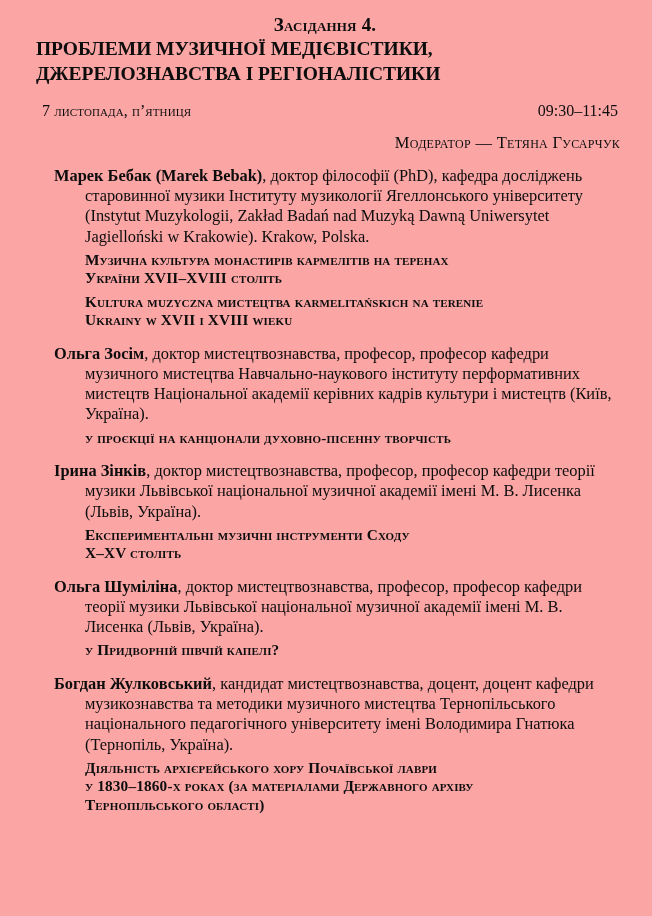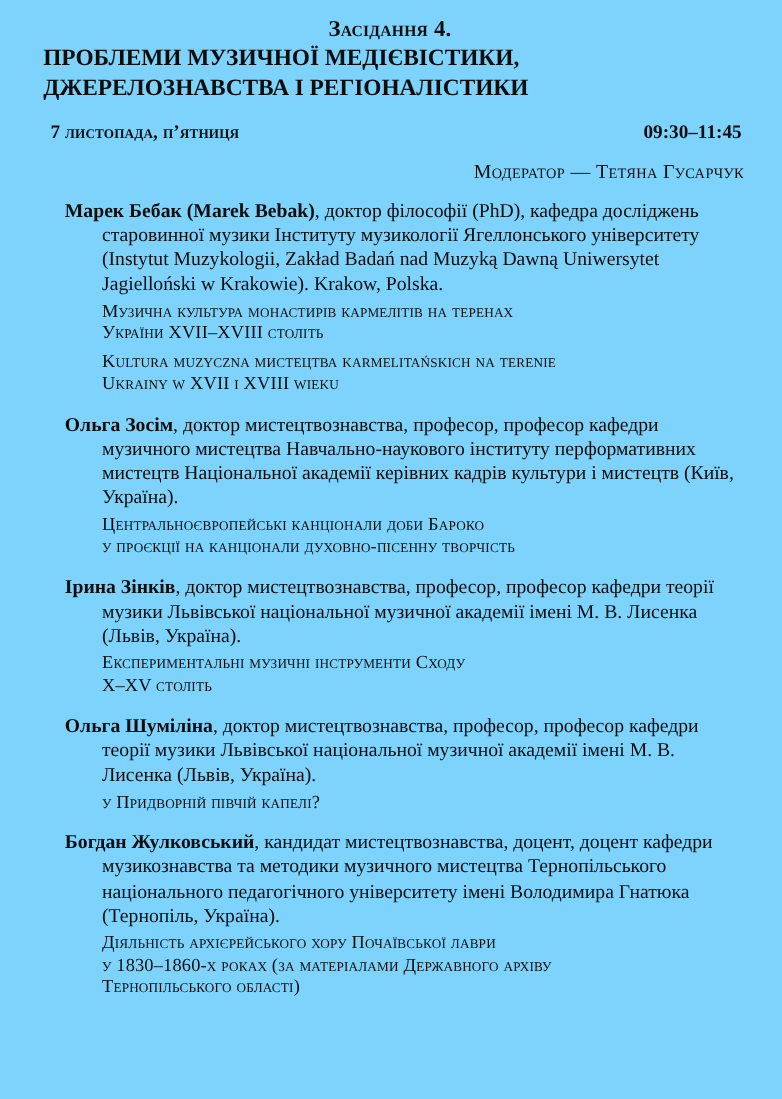--- a/index.html
+++ b/index.html
@@ -16,21 +16,21 @@
     color: #0d0d0d;
     -webkit-font-smoothing: antialiased;
   }
 
   .page {
     position: relative;
     width: 652px;
     height: 916px;
     box-sizing: border-box;
     padding: 12px 32px 0 30px;
-    background: #7dd3fc;
+    background: #fca5a5;
   }
 
   
   .session-label {
     text-align: center;
     font-weight: bold;
     font-size: 19px;
     font-variant: small-caps;
     letter-spacing: 0.2px;
     line-height: 1.18;
@@ -45,21 +45,21 @@
     text-transform: uppercase;
     margin: 0 0 0 0;
     padding: 0 6px;
   }
   .session-title .tline { display: block; white-space: nowrap; }
 
   .datetime-row {
     display: flex;
     justify-content: space-between;
     align-items: flex-end;
-    font-weight: bold;
+    font-weight: normal;
     font-size: 16px;
     font-variant: small-caps;
     letter-spacing: 0.1px;
     margin: 15px 0 0 0;
     padding: 0 2px 0 12px;
   }
   .datetime-row .time { font-variant: normal; letter-spacing: 0; }
 
   .moderator {
     text-align: right;
@@ -78,21 +78,21 @@
   .bio {
     font-size: 16.4px;
     line-height: 1.235;
     text-indent: -31px;
     padding-left: 31px;
     margin: 0 0 4px 0;
   }
   .bio .who { font-weight: bold; }
 
   .talk {
-    font-weight: normal;
+    font-weight: bold;
     font-size: 15.3px;
     font-variant: small-caps;
     letter-spacing: 0.15px;
     line-height: 1.205;
     padding-left: 31px;
     margin: 0 0 5px 0;
   }
   .talk.alt { margin-top: 5px; }
   .talk .tl { display: block; }
 
@@ -129,21 +129,20 @@
         <span class="tl">Kultura muzyczna мистецтва karmelitańskich na terenie</span>
         <span class="tl">Ukrainy w XVII i XVIII wieku</span>
       </div>
     </div>
 
     <div class="gap"></div>
 
     <div class="entry">
       <p class="bio"><span class="who">Ольга Зосім</span><span>, доктор мистецтвознавства, професор, професор кафедри музичного мистецтва Навчально-наукового інституту перформативних мистецтв Національної академії керівних кадрів культури і мистецтв (Київ, Україна).</span></p>
       <div class="talk">
-        <span class="tl">Центральноєвропейські канціонали доби Бароко</span>
         <span class="tl">у проєкції на канціонали духовно-пісенну творчість</span>
       </div>
     </div>
 
     <div class="gap"></div>
 
     <div class="entry">
       <p class="bio"><span class="who">Ірина Зінків</span><span>, доктор мистецтвознавства, професор, професор кафедри теорії музики Львівської національної музичної академії імені М. В. Лисенка (Львів, Україна).</span></p>
       <div class="talk">
         <span class="tl">Експериментальні музичні інструменти Сходу</span>

